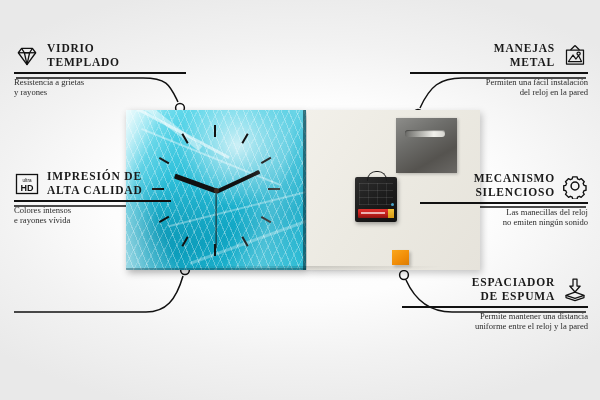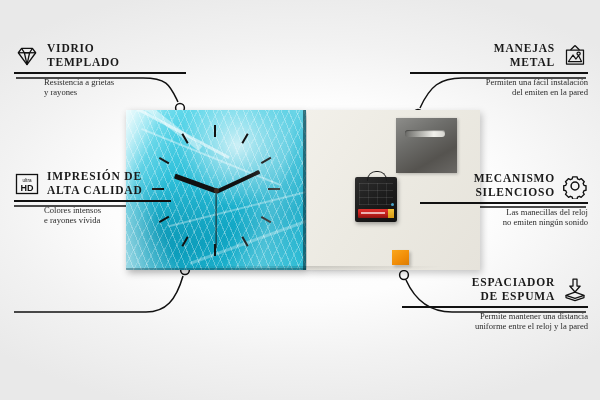--- a/index.html
+++ b/index.html
@@ -24,21 +24,21 @@
     text-transform:uppercase;white-space:nowrap;
   }
   .f-rule{height:1.6px;background:#111;margin-top:3px;}
   .f-desc{
     font-family:"Liberation Serif", serif;
     font-size:8.6px;line-height:10.6px;color:#2b2b2b;
     margin-top:3px;white-space:pre-line;
   }
   .left .f-head{justify-content:flex-start;}
   .left .f-title{text-align:left;}
-  .left .f-desc{text-align:left;margin-left:30px;}
+  .left .f-desc{text-align:left;}
   .right .f-head{justify-content:flex-end;align-items:flex-end;}
   .right .f-title{text-align:right;}
   .right .f-desc{text-align:right;}
   .icon{width:26px;height:26px;flex:0 0 26px;display:block;}
   .icon svg{display:block;width:26px;height:26px;}
 
   
   #feat-glass{left:14px;top:42px;width:185px;}
   #feat-glass .f-rule{width:172px;}
   #feat-print{left:14px;top:170px;width:185px;}
@@ -262,21 +262,21 @@
               <path d="M13 2.5 L17.5 7"></path>
           <rect x="4.5" y="7" width="17" height="14"></rect>
           <path d="M6.5 18.5 L11 12 L14 16 L16.5 12.5 L19.5 18.5 Z"></path>
           <circle cx="16.6" cy="10.6" r="1.6"></circle>
         </g>
           </svg>
       </span>
     </div>
     <div class="f-rule"></div>
     <div class="f-desc">Permiten una fácil instalación
-del emiten en la pared</div>
+del reloj en la pared</div>
   </div>
 
   <div class="feature right" id="feat-mech">
     <div class="f-head">
       <span class="f-title"><span>MECANISMO</span><br><span>SILENCIOSO</span></span>
       <span class="icon">
         <svg viewBox="0 0 26 26">
             <g fill="none" stroke="#111" stroke-width="1.5" stroke-linejoin="round">
           <path d="M10.6 3.2 h4.8 l.5 2.2 2 .9 1.9-1.2 3.4 3.4 -1.2 1.9 .9 2 2.2 .5 v4.8 l-2.2 .5 -.9 2 1.2 1.9 -3.4 3.4 -1.9-1.2 -2 .9 -.5 2.2 h-4.8 l-.5-2.2 -2-.9 -1.9 1.2 -3.4-3.4 1.2-1.9 -.9-2 -2.2-.5 v-4.8 l2.2-.5 .9-2 -1.2-1.9 3.4-3.4 1.9 1.2 2-.9 Z" transform="scale(.92) translate(1,1)"></path>
           <circle cx="13" cy="13" r="3.9"></circle>

